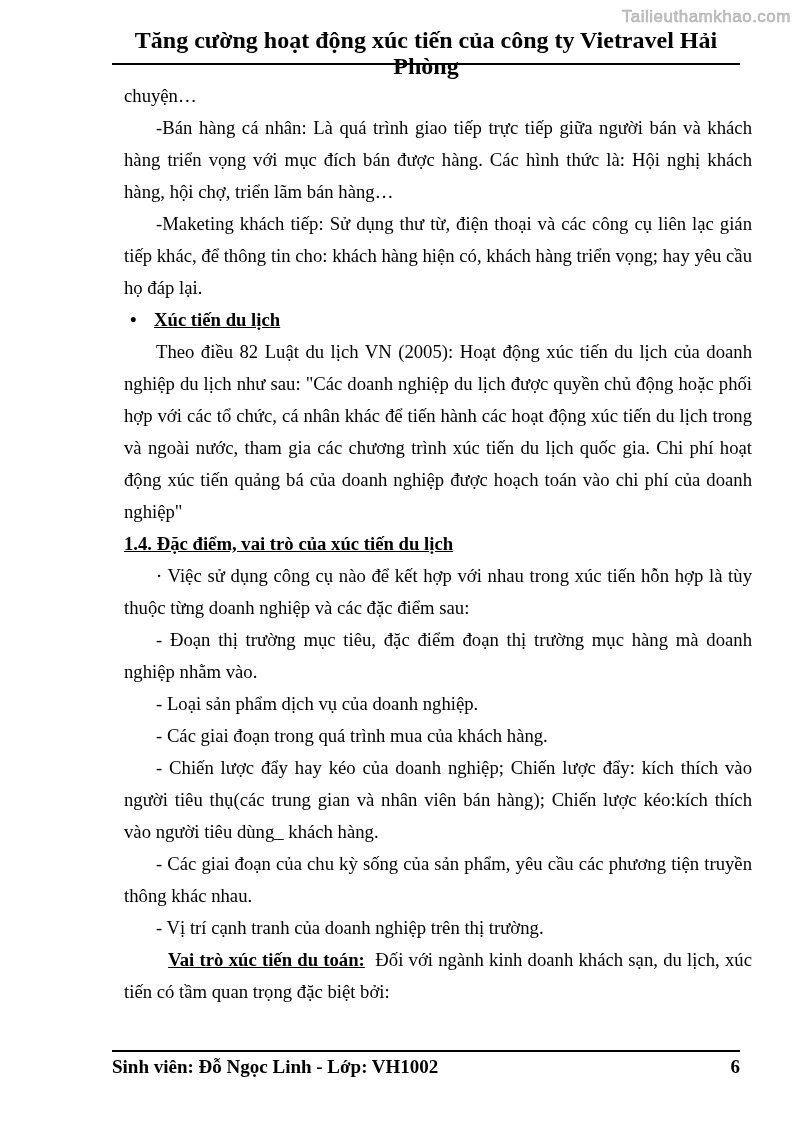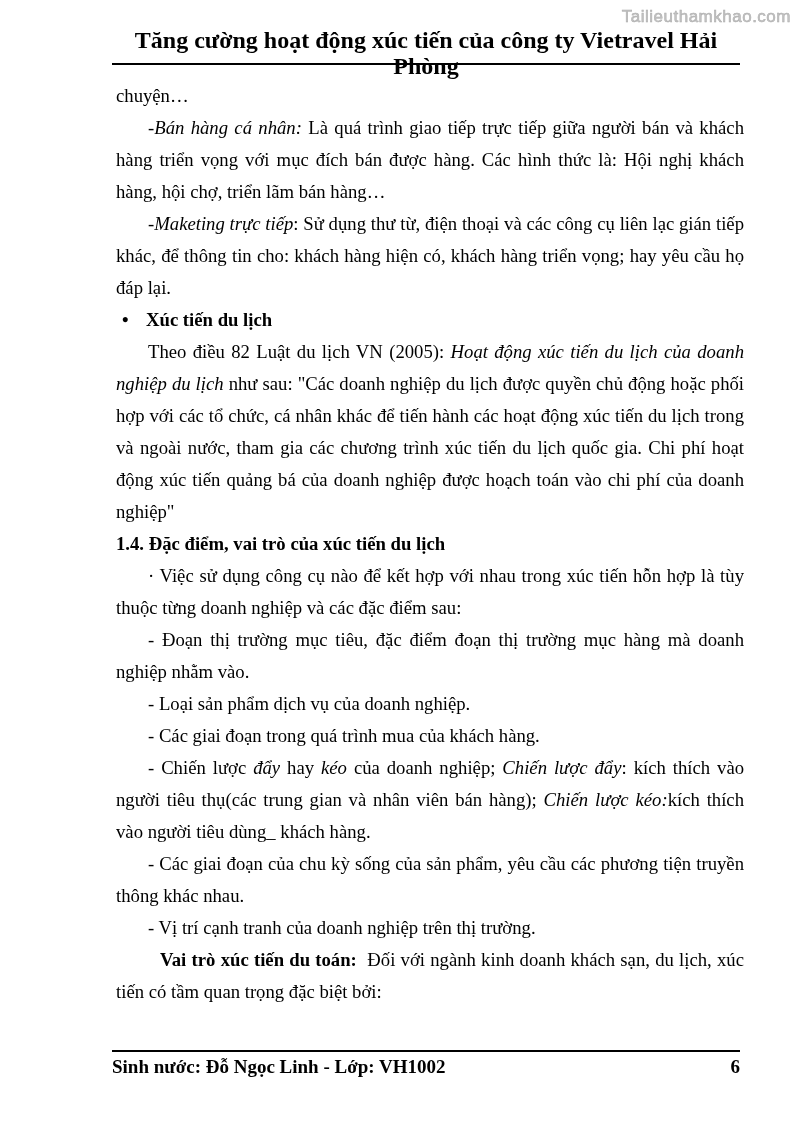--- a/index.html
+++ b/index.html
@@ -37,36 +37,36 @@
     position: absolute;
     top: 63px;
     left: 112px;
     width: 628px;
     height: 2px;
     background: #000000;
   }
   .doc-body {
     position: absolute;
     top: 80px;
-    left: 116px;
+    left: 124px;
     width: 628px;
     height: 964px;
     overflow: hidden;
     font-size: 18.7px;
     line-height: 32px;
     text-align: justify;
   }
   .para { margin: 0; text-indent: 32px; }
   .para.plain { text-indent: 0; }
   .para.heading { text-indent: 0; font-weight: bold; }
   .para.indent-lg { text-indent: 44px; }
   .para.bullet { text-indent: 6px; font-weight: bold; text-align: left; }
   .para.bullet .dot { display: inline-block; width: 24px; text-indent: 0; }
-  .it { font-style: italic; }
-  .bd { font-weight: bold; }
+  .it { }
+  .bd { font-weight: bold; text-decoration: underline; }
   .footer-rule {
     position: absolute;
     top: 1050px;
     left: 112px;
     width: 628px;
     height: 2px;
     background: #000000;
   }
   .doc-footer {
     position: absolute;
@@ -86,33 +86,33 @@
 <div class="page">
 
   <div class="watermark">Tailieuthamkhao.com</div>
 
   <div class="doc-header">Tăng cường hoạt động xúc tiến của công ty Vietravel Hải Phòng</div>
   <div class="header-rule"></div>
 
   <div class="doc-body">
       <p class="para plain"><span>chuyện…</span></p>
       <p class="para indent"><span class="it">-Bán hàng cá nhân:</span><span> Là quá trình giao tiếp trực tiếp giữa người bán và khách hàng triển vọng với mục đích bán được hàng. Các hình thức là: Hội nghị khách hàng, hội chợ, triển lãm bán hàng…</span></p>
-      <p class="para indent"><span class="it">-Maketing trực tiếp</span><span>: Sử dụng thư từ, điện thoại và các công cụ liên lạc gián tiếp khác, để thông tin cho: khách hàng hiện có, khách hàng triển vọng; hay yêu cầu họ đáp lại.</span></p>
+      <p class="para indent"><span class="it">-Maketing khách tiếp</span><span>: Sử dụng thư từ, điện thoại và các công cụ liên lạc gián tiếp khác, để thông tin cho: khách hàng hiện có, khách hàng triển vọng; hay yêu cầu họ đáp lại.</span></p>
       <p class="para bullet"><span class="dot">•</span><span class="bd">Xúc tiến du lịch</span></p>
       <p class="para indent"><span>Theo điều 82 Luật du lịch VN (2005): </span><span class="it">Hoạt động xúc tiến du lịch của doanh nghiệp du lịch</span><span> như sau: "Các doanh nghiệp du lịch được quyền chủ động hoặc phối hợp với các tổ chức, cá nhân khác để tiến hành các hoạt động xúc tiến du lịch trong và ngoài nước, tham gia các chương trình xúc tiến du lịch quốc gia. Chi phí hoạt động xúc tiến quảng bá của doanh nghiệp được hoạch toán vào chi phí của doanh nghiệp"</span></p>
       <p class="para heading"><span class="bd">1.4. Đặc điểm, vai trò của xúc tiến du lịch</span></p>
       <p class="para indent"><span>· Việc sử dụng công cụ nào để kết hợp với nhau trong xúc tiến hỗn hợp là tùy thuộc từng doanh nghiệp và các đặc điểm sau:</span></p>
       <p class="para indent"><span>- Đoạn thị trường mục tiêu, đặc điểm đoạn thị trường mục hàng mà doanh nghiệp nhằm vào.</span></p>
       <p class="para indent"><span>- Loại sản phẩm dịch vụ của doanh nghiệp.</span></p>
       <p class="para indent"><span>- Các giai đoạn trong quá trình mua của khách hàng.</span></p>
       <p class="para indent"><span>- Chiến lược </span><span class="it">đẩy</span><span> hay </span><span class="it">kéo</span><span> của doanh nghiệp; </span><span class="it">Chiến lược đẩy</span><span>: kích thích vào người tiêu thụ(các trung gian và nhân viên bán hàng); </span><span class="it">Chiến lược kéo:</span><span>kích thích vào người tiêu dùng_ khách hàng.</span></p>
       <p class="para indent"><span>- Các giai đoạn của chu kỳ sống của sản phẩm, yêu cầu các phương tiện truyền thông khác nhau.</span></p>
       <p class="para indent"><span>- Vị trí cạnh tranh của doanh nghiệp trên thị trường.</span></p>
       <p class="para indent-lg"><span class="bd">Vai trò xúc tiến du toán:</span><span>&nbsp; Đối với ngành kinh doanh khách sạn, du lịch, xúc tiến có tầm quan trọng đặc biệt bởi:</span></p>
     </div>
 
   <div class="footer-rule"></div>
   <div class="doc-footer">
-    <span>Sinh nước: Đỗ Ngọc Linh - Lớp: VH1002</span>
+    <span>Sinh viên: Đỗ Ngọc Linh - Lớp: VH1002</span>
     <span>6</span>
   </div>
 
 </div>
 
 </body></html>

